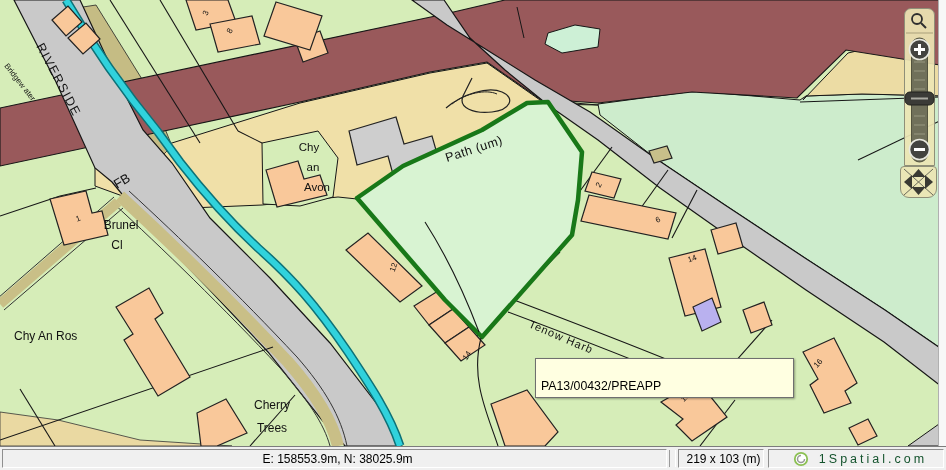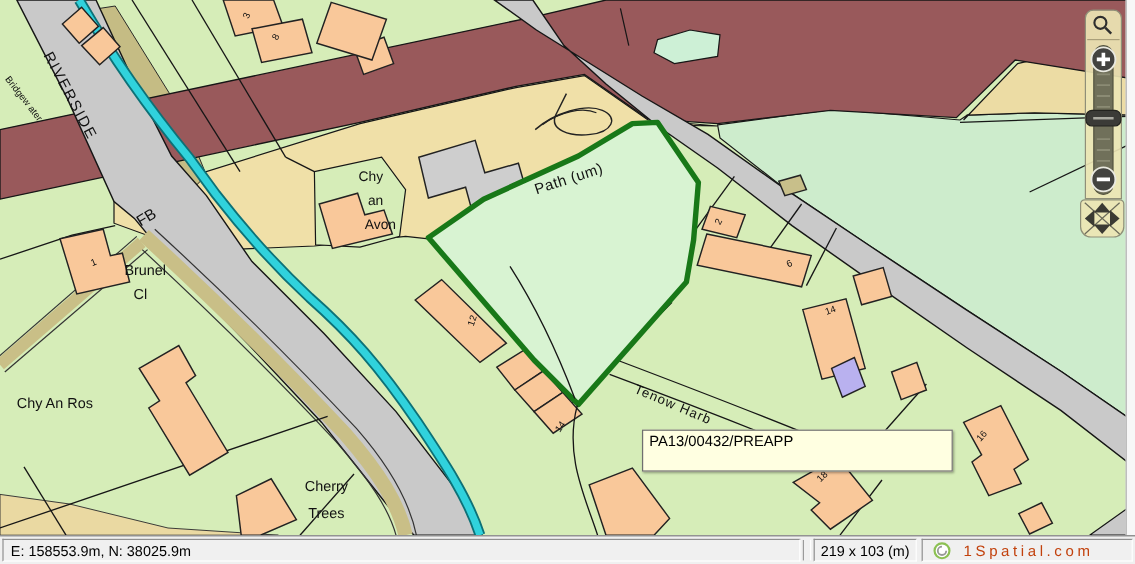--- a/index.html
+++ b/index.html
@@ -6,39 +6,39 @@
   .stage{position:relative;width:946px;height:470px;overflow:hidden;
          font-family:"Liberation Sans",sans-serif;background:#fff;}
   .map-wrap{position:absolute;left:0;top:0;width:946px;height:446px;}
   svg text{font-family:"Liberation Sans",sans-serif;fill:#111;}
   
   .edge-strip{position:absolute;left:938px;top:0;width:8px;height:446px;
               background:#f7f7f7;border-left:1px solid #b0b0b0;box-sizing:border-box;}
   
   .tooltip{position:absolute;left:535px;top:358px;width:259px;height:35px;box-sizing:border-box;
            background:#ffffe1;border:1px solid #6f6f6f;box-shadow:1px 1px 2px rgba(0,0,0,.35);
-           font-size:12.3px;line-height:16px;padding:1px 5px;color:#000;white-space:nowrap;z-index:30;}
+           font-size:12.3px;line-height:16px;padding:19px 5px;color:#000;white-space:nowrap;z-index:30;}
   
   .panelA{position:absolute;left:904px;top:8px;width:31px;height:158px;box-sizing:border-box;
           background:rgba(237,229,180,.92);border:1px solid #8f8f78;border-radius:7px 7px 0 0;z-index:20;}
   .panelB{position:absolute;left:900px;top:166px;width:37px;height:32px;box-sizing:border-box;
           background:rgba(237,229,180,.92);border:1px solid #8f8f78;border-radius:4px 4px 9px 9px;z-index:20;}
   .searchbtn{position:absolute;left:904px;top:8px;width:31px;height:26px;z-index:21;cursor:pointer;}
   .ctl{position:absolute;z-index:22;cursor:pointer;}
   
   .statusbar{position:absolute;left:0;top:446px;width:946px;height:24px;box-sizing:border-box;
              background:#f0f0f0;border-top:1px solid #7c7c7c;display:flex;align-items:stretch;
              font-size:12px;color:#000;}
   .statusbar .panel{margin:2px;border:1px solid;border-color:#8f8f8f #ffffff #ffffff #8f8f8f;
-                    background:#f0f0f0;display:flex;align-items:center;box-sizing:border-box;}
+                    background:#f0f0f0;display:flex;align-items:center;box-sizing:border-box;justify-content:center;}
   .panel.coord{flex:1;padding-left:6px;}
   .grip{width:5px;margin:3px 0;border-left:1px solid #9a9a9a;border-right:1px solid #ffffff;}
   .panel.size{width:86px;padding-left:5px;}
   .panel.brand{width:176px;padding-left:8px;}
-  .brandtext{letter-spacing:3px;font-size:12.5px;color:#c2410c;margin-left:10px;}
+  .brandtext{letter-spacing:3px;font-size:12.5px;color:#14532d;margin-left:10px;}
 </style>
 </head>
 <body>
 
 <div class="stage">
 
   <div class="map-wrap">
   <svg width="946" height="446" viewBox="0 0 946 446">
 
     <g>

